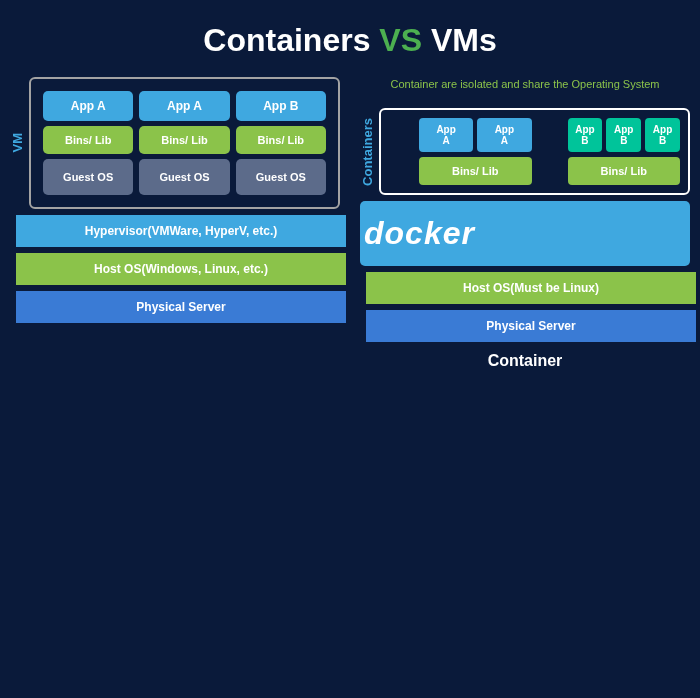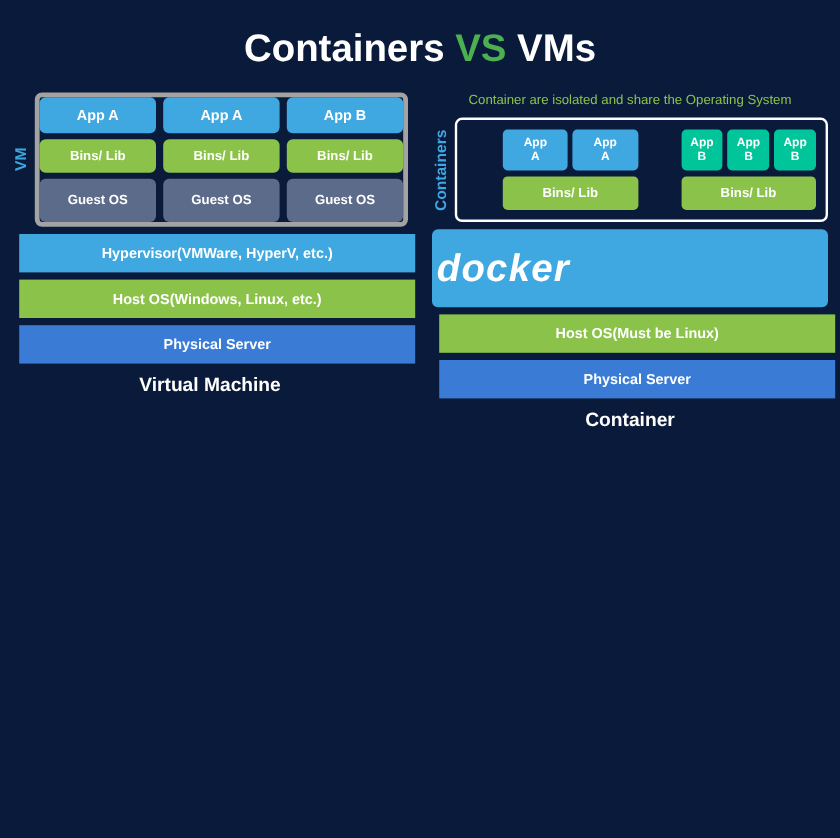--- a/index.html
+++ b/index.html
@@ -46,23 +46,23 @@
     }
     .vm-label {
       color: #3fa8e0;
       font-size: 13px;
       writing-mode: vertical-rl;
       transform: rotate(180deg);
       margin-right: 4px;
       font-weight: bold;
     }
     .bracket-box {
-      border: 4px solid #a3a3a3;
+      border: 2px solid #a3a3a3;
       border-radius: 6px;
-      padding: 0;
+      padding: 12px;
       display: flex;
       gap: 6px;
       flex: 1;
     }
     .vm-column {
       display: flex;
       flex-direction: column;
       gap: 5px;
       flex: 1;
     }
@@ -114,21 +114,21 @@
       font-size: 16px;
       font-weight: bold;
       margin-top: 10px;
     }
 
     
     .container-note {
       color: #8bc34a;
       font-size: 11px;
       text-align: center;
-      margin-bottom: 6px;
+      margin-bottom: 16px;
       line-height: 1.4;
     }
     .container-bracket-area {
       display: flex;
       align-items: center;
       width: 100%;
     }
     .container-label {
       color: #3fa8e0;
       font-size: 13px;
@@ -228,21 +228,20 @@
         <div class="vm-column">
           <div class="app-box">App B</div>
           <div class="bins-box">Bins/ Lib</div>
           <div class="guestos-box">Guest OS</div>
         </div>
       </div>
     </div>
     <div class="layer-bar hypervisor-bar">Hypervisor(VMWare, HyperV, etc.)</div>
     <div class="layer-bar hostos-bar">Host OS(Windows, Linux, etc.)</div>
     <div class="layer-bar physical-bar">Physical Server</div>
-    <div class="side-label">Virtual Machine</div>
   </div>
 
   <div class="side">
     <div class="container-note">Container are isolated and share the Operating System</div>
     <div class="container-bracket-area">
       <div class="container-label">Containers</div>
       <div class="container-bracket-box">
 
         <div class="container-group">
           <div class="apps-row">

